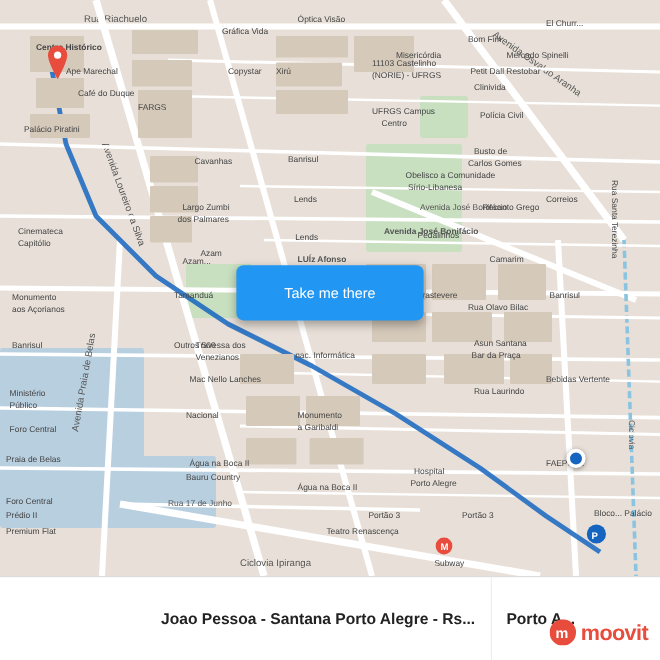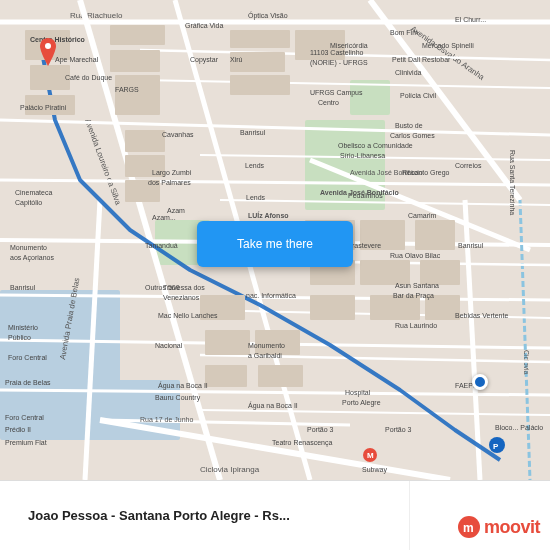--- a/index.html
+++ b/index.html
@@ -55,22 +55,23 @@
       bottom: 0;
       left: 0;
       z-index: 20;
     }
 
     .bottom-left {
       flex: 1;
       display: flex;
       flex-direction: column;
       justify-content: center;
-      padding: 8px 28px;
+      padding: 8px 13px;
       border-right: 1px solid #eee;
+      text-align: right;
     }
 
     .bottom-left .line1 {
       font-size: 13px;
       font-weight: bold;
       color: #222;
     }
 
     .bottom-right {
       width: 140px;
@@ -344,20 +345,21 @@
 
     <button class="cta-button">Take me there</button>
 
   </div>
 
   <div class="bottom-bar">
     <div class="bottom-left">
       <span class="line1">Joao Pessoa - Santana Porto Alegre - Rs...</span>
     </div>
     <div class="bottom-right">
+      <span class="line1">Porto A...</span>
 
       <div class="moovit-logo">
         <svg width="22" height="22" viewBox="0 0 22 22">
           <circle cx="11" cy="11" r="11" fill="#e74c3c"></circle>
           <text x="5" y="16" font-size="12" fill="white" font-weight="bold">m</text>
         </svg>
         <span class="moovit-text">moovit</span>
       </div>
     </div>
   </div>

